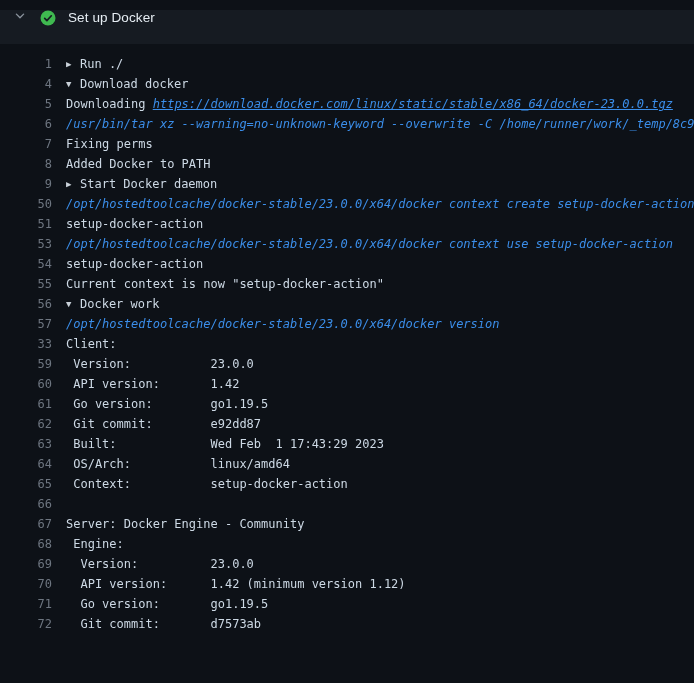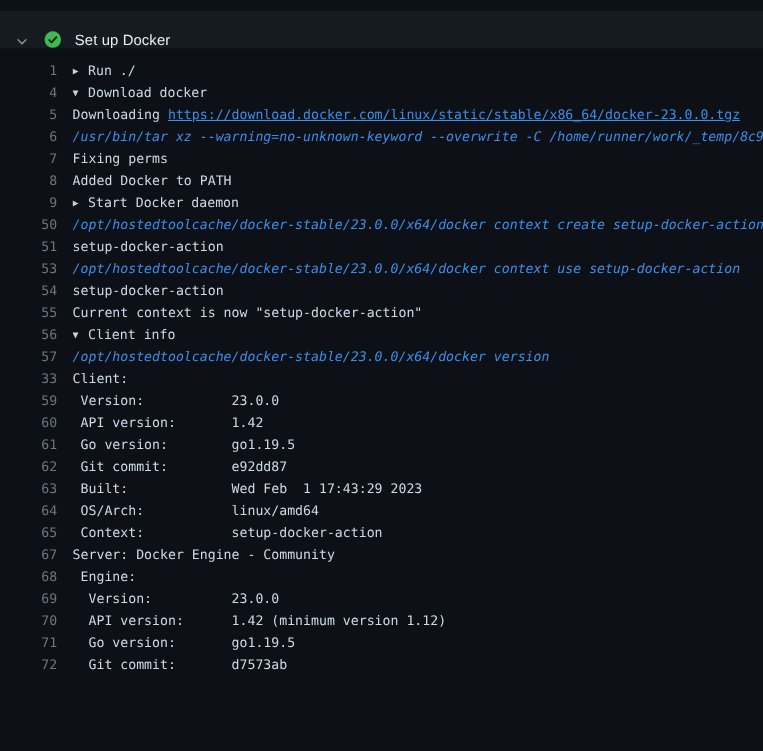--- a/index.html
+++ b/index.html
@@ -9,21 +9,21 @@
     background: var(--page-bg, #0d1117);
     overflow: hidden;
   }
 
   
   .step-header {
     margin-top: 10px;
     height: 34px;
     background: var(--header-bg, #161b22);
     display: flex;
-    align-items: flex-end;
+    align-items: flex-start;
     padding: 0 14px;
     cursor: pointer;
   }
   .chev { display: flex; margin-right: 14px; }
   .chev-path { stroke: var(--chevron-gray, #8b949e); }
   .check { display: flex; margin-right: 12px; }
   .check-bg { fill: var(--success-green, #3fb950); }
   .check-mark { stroke: var(--header-bg, #161b22); }
   .step-title {
     color: var(--title-color, #e6edf3);
@@ -55,20 +55,21 @@
     color: #c9d1d9;
     vertical-align: 1px;
     cursor: pointer;
   }
   .seg-plain { color: var(--text-primary, #cdd9e5); }
   .seg-command { color: var(--command-blue, #3b8eea); font-style: italic; }
   .seg-link {
     color: var(--command-blue, #3b8eea);
     text-decoration: underline;
     cursor: pointer;
+    font-style: italic;
   }
 </style>
 </head>
 <body>
 
 <div class="step-header">
   <span class="chev">
     <svg width="12" height="12" viewBox="0 0 16 16" aria-hidden="true">
       <path class="chev-path" d="M3.2 5.5 8 10.3l4.8-4.8" fill="none" stroke-width="1.8" stroke-linecap="round" stroke-linejoin="round"></path>
     </svg>
@@ -89,30 +90,31 @@
       <div class="log-line"><span class="line-num">5</span><span class="line-content"><span class="seg-plain">Downloading </span><span class="seg-link">https://download.docker.com/linux/static/stable/x86_64/docker-23.0.0.tgz</span></span></div>
       <div class="log-line"><span class="line-num">6</span><span class="line-content"><span class="seg-command">/usr/bin/tar xz --warning=no-unknown-keyword --overwrite -C /home/runner/work/_temp/8c9</span></span></div>
       <div class="log-line"><span class="line-num">7</span><span class="line-content"><span class="seg-plain">Fixing perms</span></span></div>
       <div class="log-line"><span class="line-num">8</span><span class="line-content"><span class="seg-plain">Added Docker to PATH</span></span></div>
       <div class="log-line"><span class="line-num">9</span><span class="line-content"><span class="arrow">▶</span><span class="seg-plain">Start Docker daemon</span></span></div>
       <div class="log-line"><span class="line-num">50</span><span class="line-content"><span class="seg-command">/opt/hostedtoolcache/docker-stable/23.0.0/x64/docker context create setup-docker-action</span></span></div>
       <div class="log-line"><span class="line-num">51</span><span class="line-content"><span class="seg-plain">setup-docker-action</span></span></div>
       <div class="log-line"><span class="line-num">53</span><span class="line-content"><span class="seg-command">/opt/hostedtoolcache/docker-stable/23.0.0/x64/docker context use setup-docker-action</span></span></div>
       <div class="log-line"><span class="line-num">54</span><span class="line-content"><span class="seg-plain">setup-docker-action</span></span></div>
       <div class="log-line"><span class="line-num">55</span><span class="line-content"><span class="seg-plain">Current context is now "setup-docker-action"</span></span></div>
-      <div class="log-line"><span class="line-num">56</span><span class="line-content"><span class="arrow">▼</span><span class="seg-plain">Client info</span></span></div>
+      <div class="log-line"><span class="line-num">56</span><span class="line-content"><span class="arrow">▼</span><span class="seg-plain">Docker work</span></span></div>
       <div class="log-line"><span class="line-num">57</span><span class="line-content"><span class="seg-command">/opt/hostedtoolcache/docker-stable/23.0.0/x64/docker version</span></span></div>
       <div class="log-line"><span class="line-num">33</span><span class="line-content"><span class="seg-plain">Client:</span></span></div>
       <div class="log-line"><span class="line-num">59</span><span class="line-content"><span class="seg-plain"> Version:           23.0.0</span></span></div>
       <div class="log-line"><span class="line-num">60</span><span class="line-content"><span class="seg-plain"> API version:       1.42</span></span></div>
       <div class="log-line"><span class="line-num">61</span><span class="line-content"><span class="seg-plain"> Go version:        go1.19.5</span></span></div>
       <div class="log-line"><span class="line-num">62</span><span class="line-content"><span class="seg-plain"> Git commit:        e92dd87</span></span></div>
       <div class="log-line"><span class="line-num">63</span><span class="line-content"><span class="seg-plain"> Built:             Wed Feb  1 17:43:29 2023</span></span></div>
       <div class="log-line"><span class="line-num">64</span><span class="line-content"><span class="seg-plain"> OS/Arch:           linux/amd64</span></span></div>
       <div class="log-line"><span class="line-num">65</span><span class="line-content"><span class="seg-plain"> Context:           setup-docker-action</span></span></div>
+      <div class="log-line"><span class="line-num">66</span><span class="line-content"></span></div>
       <div class="log-line"><span class="line-num">67</span><span class="line-content"><span class="seg-plain">Server: Docker Engine - Community</span></span></div>
       <div class="log-line"><span class="line-num">68</span><span class="line-content"><span class="seg-plain"> Engine:</span></span></div>
       <div class="log-line"><span class="line-num">69</span><span class="line-content"><span class="seg-plain">  Version:          23.0.0</span></span></div>
       <div class="log-line"><span class="line-num">70</span><span class="line-content"><span class="seg-plain">  API version:      1.42 (minimum version 1.12)</span></span></div>
       <div class="log-line"><span class="line-num">71</span><span class="line-content"><span class="seg-plain">  Go version:       go1.19.5</span></span></div>
       <div class="log-line"><span class="line-num">72</span><span class="line-content"><span class="seg-plain">  Git commit:       d7573ab</span></span></div>
     </div>
 </div>
 
 </body></html>

